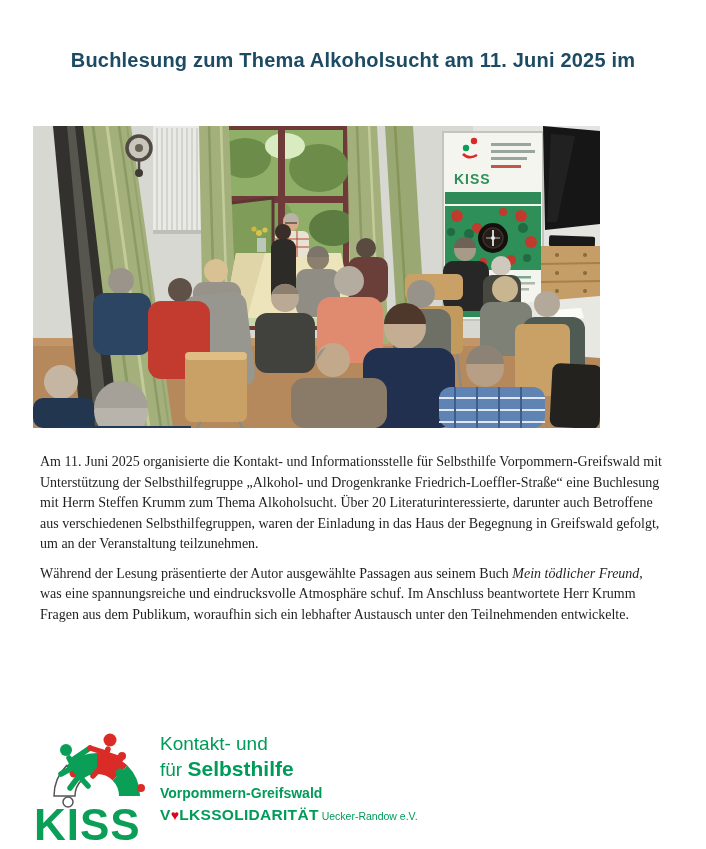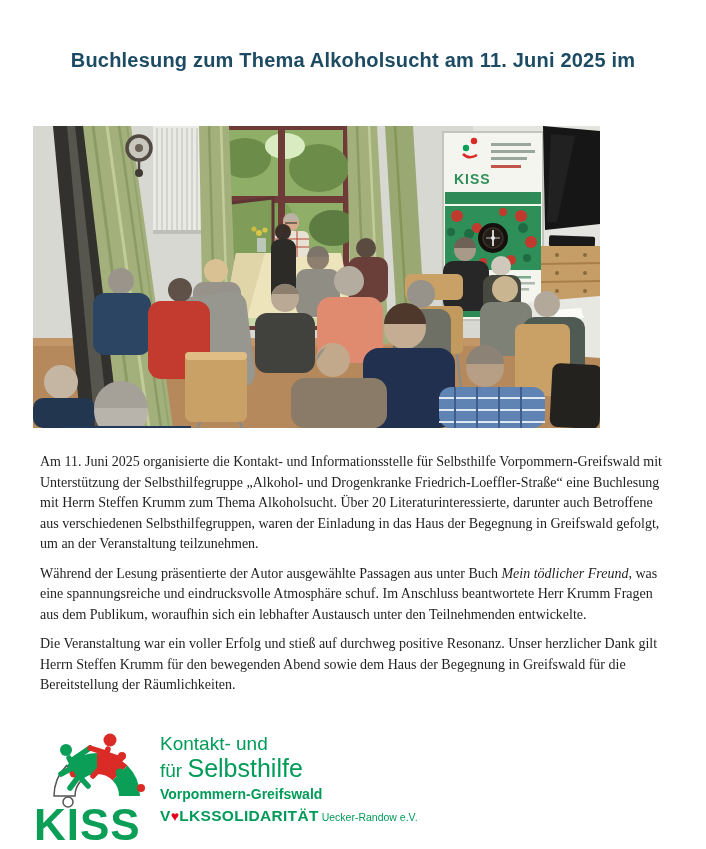--- a/index.html
+++ b/index.html
@@ -17,21 +17,21 @@
   .article {
     position:absolute; left:40px; top:452px; width:628px;
     color:#1f1f1f; font-size:14px; line-height:20.5px;
   }
   .article p { margin:0 0 9px 0;font-family:Liberation Serif, serif; }
   .article .em { font-style:italic; }
   .logo { position:absolute; left:34px; top:730px; display:flex; align-items:flex-start; }
   .logo-graphic { width:114px; height:116px; flex:0 0 auto; }
   .logo-text { margin-left:12px; color:#009b58; padding-top:1px; }
   .lt-line { font-size:19px; line-height:25px; }
-  .lt-line .bold { font-weight:normal; font-size:25px; }
+  .lt-line .bold { font-weight:bold; font-size:21px; }
   .lt-line4 { font-size:14px; line-height:23px;font-weight:bold; }
   .org-line { font-size:15.5px; line-height:18px; font-weight:bold; letter-spacing:0.3px; margin-top:1px; }
   .org-line .heart { color:#e2001a; font-size:14px; }
   .org-suffix { font-weight:normal; font-size:10.5px; letter-spacing:0; margin-left:3px; }
 </style>
 </head>
 <body>
 
 <div class="page">
 
@@ -292,22 +292,21 @@
         <rect x="28" y="300" width="130" height="12" fill="#223a5a"></rect>
       </g>
       <g>
         <rect x="518" y="238" width="50" height="64" rx="8" fill="#24221e" transform="rotate(3 543 270)"></rect>
       </g>
     </svg>
   </div>
 
   <div class="article">
     <p>Am 11. Juni 2025 organisierte die Kontakt- und Informationsstelle für Selbsthilfe Vorpommern-Greifswald mit Unterstützung der Selbsthilfegruppe „Alkohol- und Drogenkranke Friedrich-Loeffler-Straße“ eine Buchlesung mit Herrn Steffen Krumm zum Thema Alkoholsucht. Über 20 Literaturinteressierte, darunter auch Betroffene aus verschiedenen Selbsthilfegruppen, waren der Einladung in das Haus der Begegnung in Greifswald gefolgt, um an der Veranstaltung teilzunehmen.</p>
-    <p><span>Während der Lesung präsentierte der Autor ausgewählte Passagen aus unter Buch </span><span class="em">Mein tödlicher Freund</span><span>, was eine spannungsreiche und eindrucksvolle Atmosphäre schuf. Im Anschluss beantwortete Herr Krumm Fragen aus dem Publikum, woraufhin sich ein lebhafter Austausch unter den Teilnehmenden entwickelte.</span></p>
-    <p>Die Veranstaltung war ein voller Erfolg und stieß auf durchweg positive Resonanz. Unser herzlicher Dank gilt Herrn Steffen Krumm für den bewegenden Abend sowie dem Haus der Begegnung in Greifswald für die Bereitstellung der Räumlichkeiten.</p>
+    <p><span>Während der Lesung präsentierte der Autor ausgewählte Passagen aus seinem Buch </span><span class="em">Mein tödlicher Freund</span><span>, was eine spannungsreiche und eindrucksvolle Atmosphäre schuf. Im Anschluss beantwortete Herr Krumm Fragen aus dem Publikum, woraufhin sich ein lebhafter Austausch unter den Teilnehmenden entwickelte.</span></p>
   </div>
 
   <div class="logo">
     <svg class="logo-graphic" viewBox="0 0 114 116" xmlns="http://www.w3.org/2000/svg">
       <g>
 
         <path d="M20,66 A43,43 0 0 1 32.6,35.6 L47.4,50.4 A22,22 0 0 0 41,66 Z" fill="#ffffff" stroke="#555555" stroke-width="1.5"></path>
         <path d="M32.6,35.6 A43,43 0 0 1 63,23 L63,44 A22,22 0 0 0 47.4,50.4 Z" fill="#0a9e57"></path>
         <path d="M63,23 A43,43 0 0 1 93.4,35.6 L78.6,50.4 A22,22 0 0 0 63,44 Z" fill="#da2b27"></path>
         <path d="M93.4,35.6 A43,43 0 0 1 106,66 L85,66 A22,22 0 0 0 78.6,50.4 Z" fill="#0a9e57"></path>

